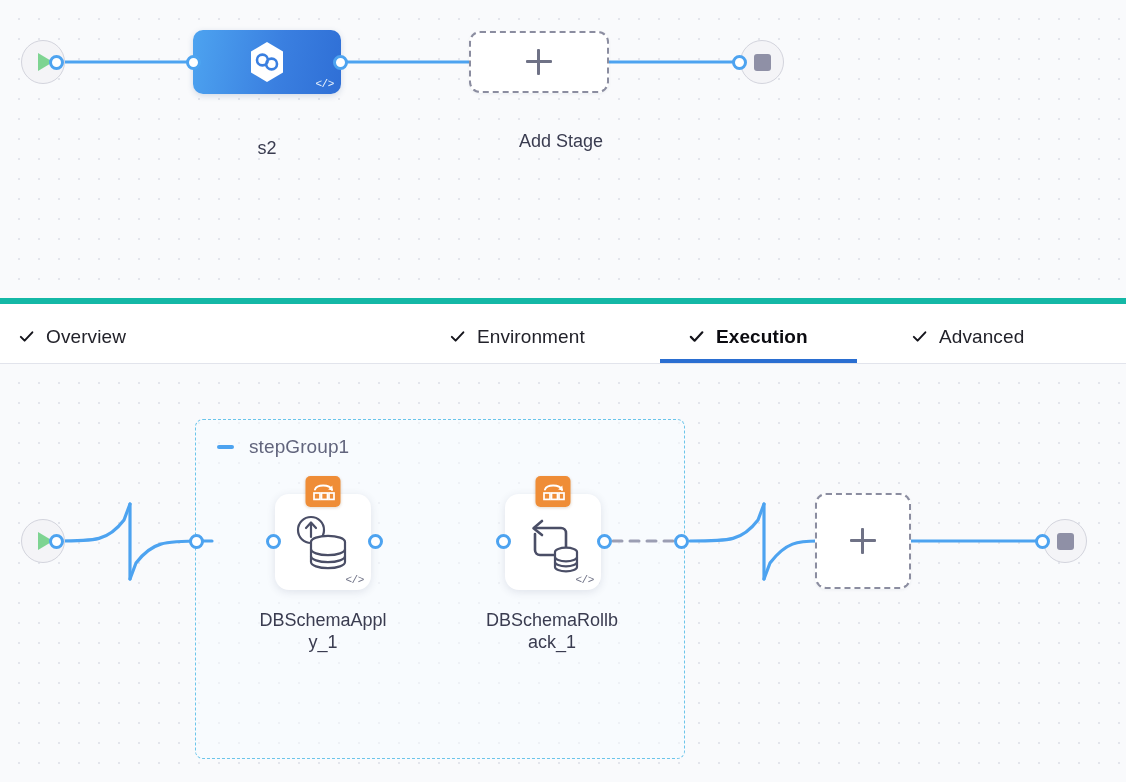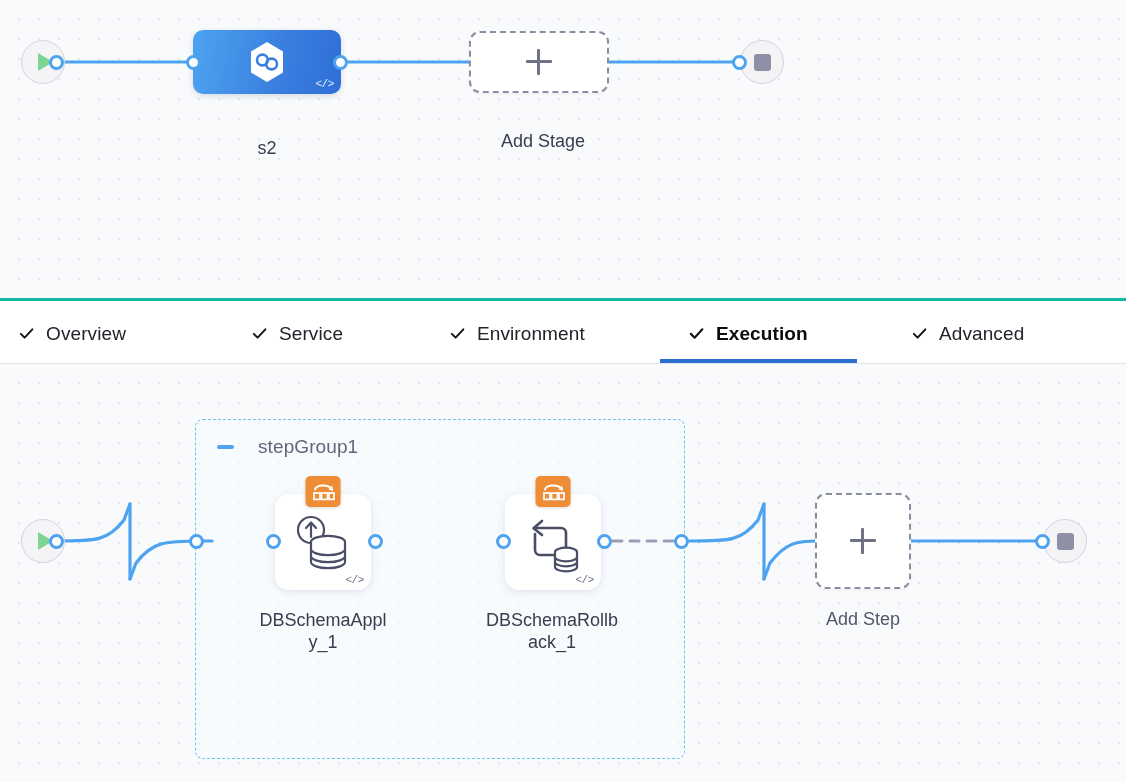--- a/index.html
+++ b/index.html
@@ -36,21 +36,21 @@
   .canvas-steps  { top: 364px; height: 418px; }
 
   
   .tabbar {
     position: absolute;
     left: 0;
     top: 298px;
     width: 1126px;
     height: 66px;
     background: #ffffff;
-    border-top: 3px solid #14b8a6;
+    border-top: 6px solid #14b8a6;
     border-bottom: 1px solid #e2e4ec;
     box-sizing: border-box;
   }
   .tab {
     position: absolute;
     top: 0;
     height: 65px;
     display: flex;
     align-items: center;
     gap: 11px;
@@ -197,21 +197,21 @@
     border-radius: 8px;
     background: rgba(247,252,255,.55);
     box-sizing: border-box;
   }
   .sg-header {
     position: absolute;
     top: 16px;
     left: 18px;
     display: flex;
     align-items: flex-start;
-    gap: 22px;
+    gap: 13px;
   }
   .sg-collapse {
     width: 22px;
     height: 22px;
     display: flex;
     align-items: center;
     justify-content: center;
     cursor: pointer;
   }
   .sg-collapse i {
@@ -295,43 +295,37 @@
       </svg>
       <span class="codebtn">&lt;/&gt;</span>
     </div>
     <div class="dot" style="left:186px; top:55px;"></div>
     <div class="dot" style="left:333px; top:55px;"></div>
     <div class="node-label" style="left:173px; top:131px; width:188px;margin-top:7px;">s2</div>
 
     <div class="add-node" style="left:469px; top:31px; width:140px; height:62px;">
       <div class="plus"></div>
     </div>
-    <div class="node-label" style="left:448px; top:131px; width:190px;text-align:center;">Add Stage</div>
+    <div class="node-label" style="left:466px; top:131px; width:190px;text-align:center;">Add Stage</div>
 
     <div class="term" style="left:740px; top:40px;">
       <div class="stop-sq"></div>
     </div>
     <div class="dot" style="left:732px; top:55px;"></div>
   </div>
 
   <div class="tabbar">
 
     <div class="tab" style="left:18px;">
       <svg class="check" viewBox="0 0 18 18">
         <path d="M3 9.4 L7 13.4 L15.2 4.6" fill="none" stroke="#15151c" stroke-width="2.1" stroke-linecap="round" stroke-linejoin="round"></path>
       </svg>
       <span class="tab-label">Overview</span>
     </div>
 
-    <div class="tab" style="left:251px;">
-      <svg class="check" viewBox="0 0 18 18">
-        <path d="M3 9.4 L7 13.4 L15.2 4.6" fill="none" stroke="#15151c" stroke-width="2.1" stroke-linecap="round" stroke-linejoin="round"></path>
-      </svg>
-      <span class="tab-label">Service</span>
-    </div>
 
     <div class="tab" style="left:449px;">
       <svg class="check" viewBox="0 0 18 18">
         <path d="M3 9.4 L7 13.4 L15.2 4.6" fill="none" stroke="#15151c" stroke-width="2.1" stroke-linecap="round" stroke-linejoin="round"></path>
       </svg>
       <span class="tab-label">Environment</span>
     </div>
 
     <div class="tab active" style="left:688px;justify-content:space-between;">
       <svg class="check" viewBox="0 0 18 18">
@@ -437,21 +431,20 @@
       <span class="codebtn">&lt;/&gt;</span>
     </div>
     <div class="dot" style="left:597px; top:170px;"></div>
     <div class="node-label" style="left:466px; top:246px; width:172px;"><span>DBSchemaRollb</span><br><span>ack_1</span></div>
 
     <div class="dot" style="left:674px; top:170px;"></div>
 
     <div class="add-node" style="left:815px; top:129px; width:96px; height:96px;">
       <div class="plus"></div>
     </div>
-    <div class="node-label muted" style="left:777px; top:245px; width:172px;">Add Step</div>
 
     <div class="term" style="left:1043px; top:155px;">
       <div class="stop-sq"></div>
     </div>
     <div class="dot" style="left:1035px; top:170px;"></div>
   </div>
 
 </div>
 
 </body></html>

